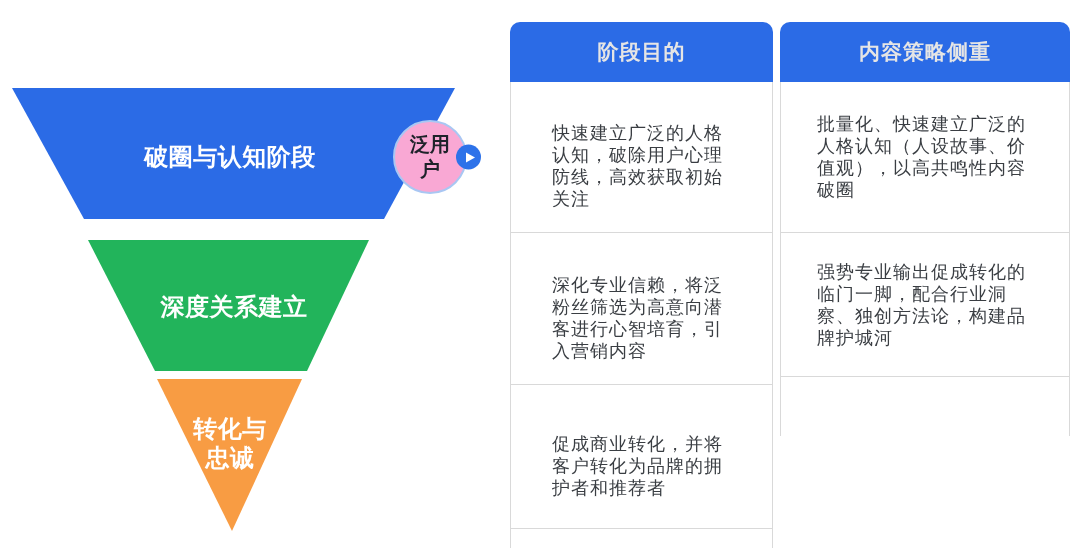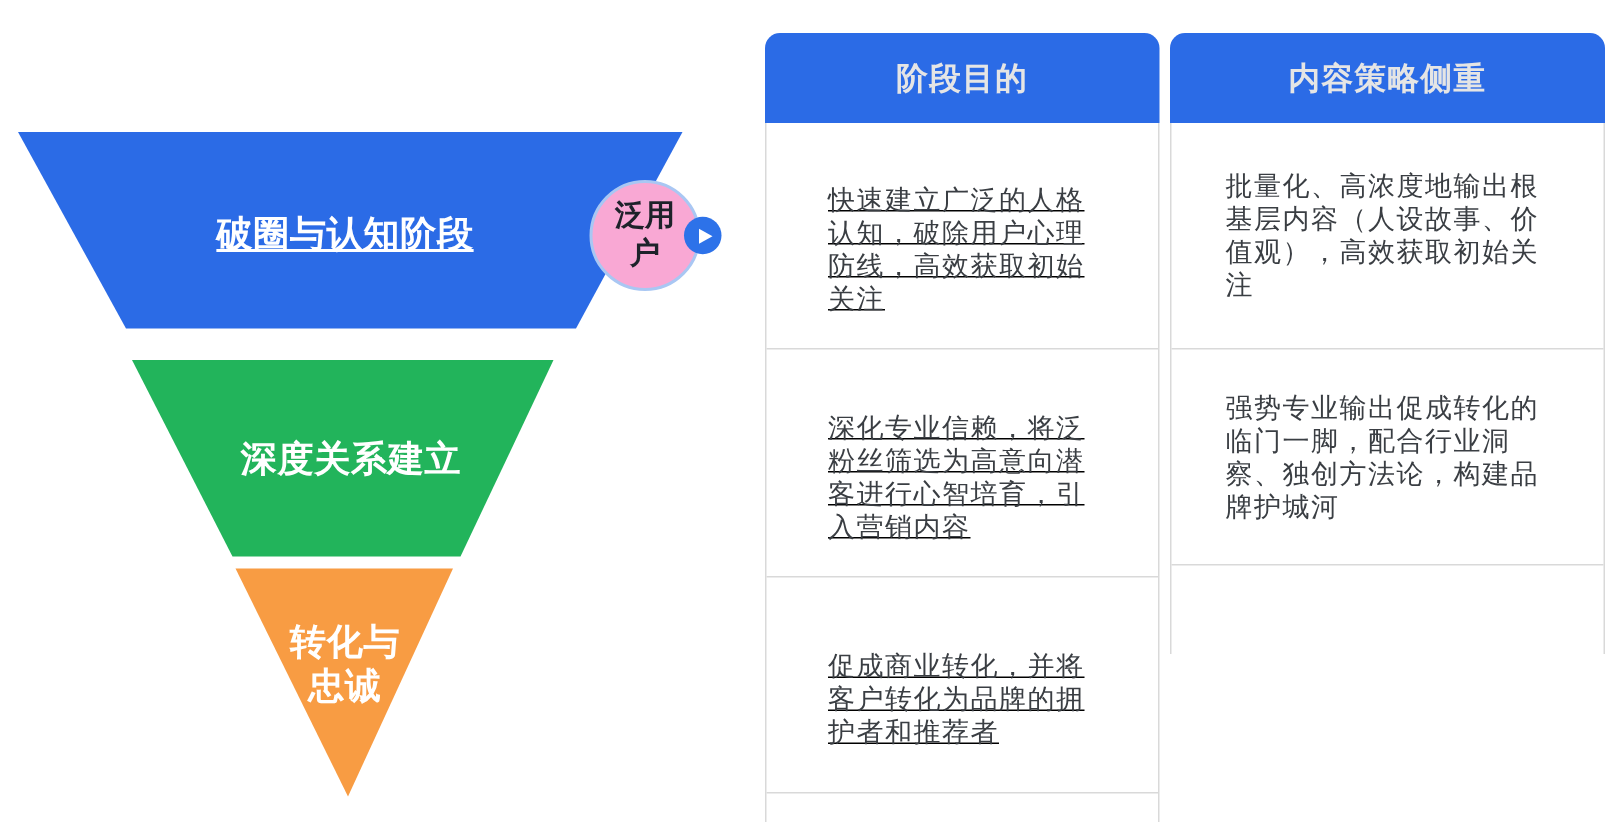--- a/index.html
+++ b/index.html
@@ -14,21 +14,21 @@
   .funnel svg { position:absolute; left:0; top:0; }
   .poly-blue   { fill:var(--blue,#2B6BE6); }
   .poly-green  { fill:var(--green,#22B45B); }
   .poly-orange { fill:var(--orange,#F89C43); }
 
   .stage-label {
     position:absolute; color:#ffffff; font-weight:bold;
     font-size:24px; line-height:29px; letter-spacing:0.5px;
     text-align:center;
   }
-  .s1 { left:30px;  top:142px; width:400px;text-decoration:underline; }
+  .s1 { left:30px;  top:142px; width:400px; }
   .s2 { left:34px;  top:292px; width:400px; }
   .s3 { left:190px; top:414px; width:80px;  }
 
   .badge {
     position:absolute; width:74px; height:74px; border-radius:50%;
     background:#f9a8d4; box-sizing:border-box;
     display:flex; align-items:center; justify-content:center;
   }
   .b1 { left:393px; top:120px; border:2px solid var(--badge-border-blue,#A9C7F3); }
   .b2 { left:336px; top:275px; border:2px solid var(--badge-border-green,#8EDCAD); }
@@ -62,21 +62,21 @@
     font-size:21px; font-weight:bold; letter-spacing:1px;
     display:flex; align-items:center; justify-content:center;
   }
   .col-body {
     background:#ffffff; box-sizing:border-box;
     border-left:1px solid var(--table-border,#D9D9D9);
     border-right:1px solid var(--table-border,#D9D9D9);
   }
   .cell { display:flex; align-items:center; box-sizing:border-box; }
   .cell + .cell { border-top:1px solid var(--table-border,#D9D9D9); }
-  .col1 .cell { padding:18px 38px 0 41px;text-decoration:underline; }
+  .col1 .cell { padding:18px 38px 0 41px; }
   .col2 .cell { padding:0 36px; }
   .r1 { height:150px; }
   .r2 { height:152px; }
   .r3 { height:144px; }
   .r4 { height:60px; }
   .cell p {
     margin:0; font-size:18px; line-height:22px; letter-spacing:1px;
     color:var(--body-text,#3A3E43);
   }
 </style>
@@ -119,21 +119,21 @@
             <p>促成商业转化，并将客户转化为品牌的拥护者和推荐者</p>
           </div>
         <div class="cell r4"></div>
       </div>
     </div>
 
     <div class="col col2">
       <div class="col-header">内容策略侧重</div>
       <div class="col-body">
         <div class="cell r1">
-            <p>批量化、高浓度地输出根基层内容（人设故事、价值观），高效获取初始关注</p>
+            <p>批量化、快速建立广泛的人格认知（人设故事、价值观），以高共鸣性内容破圈</p>
           </div>
         <div class="cell r3">
             <p>强势专业输出促成转化的临门一脚，配合行业洞察、独创方法论，构建品牌护城河</p>
           </div>
         <div class="cell r4"></div>
       </div>
     </div>
 
   </div>
 </div>

